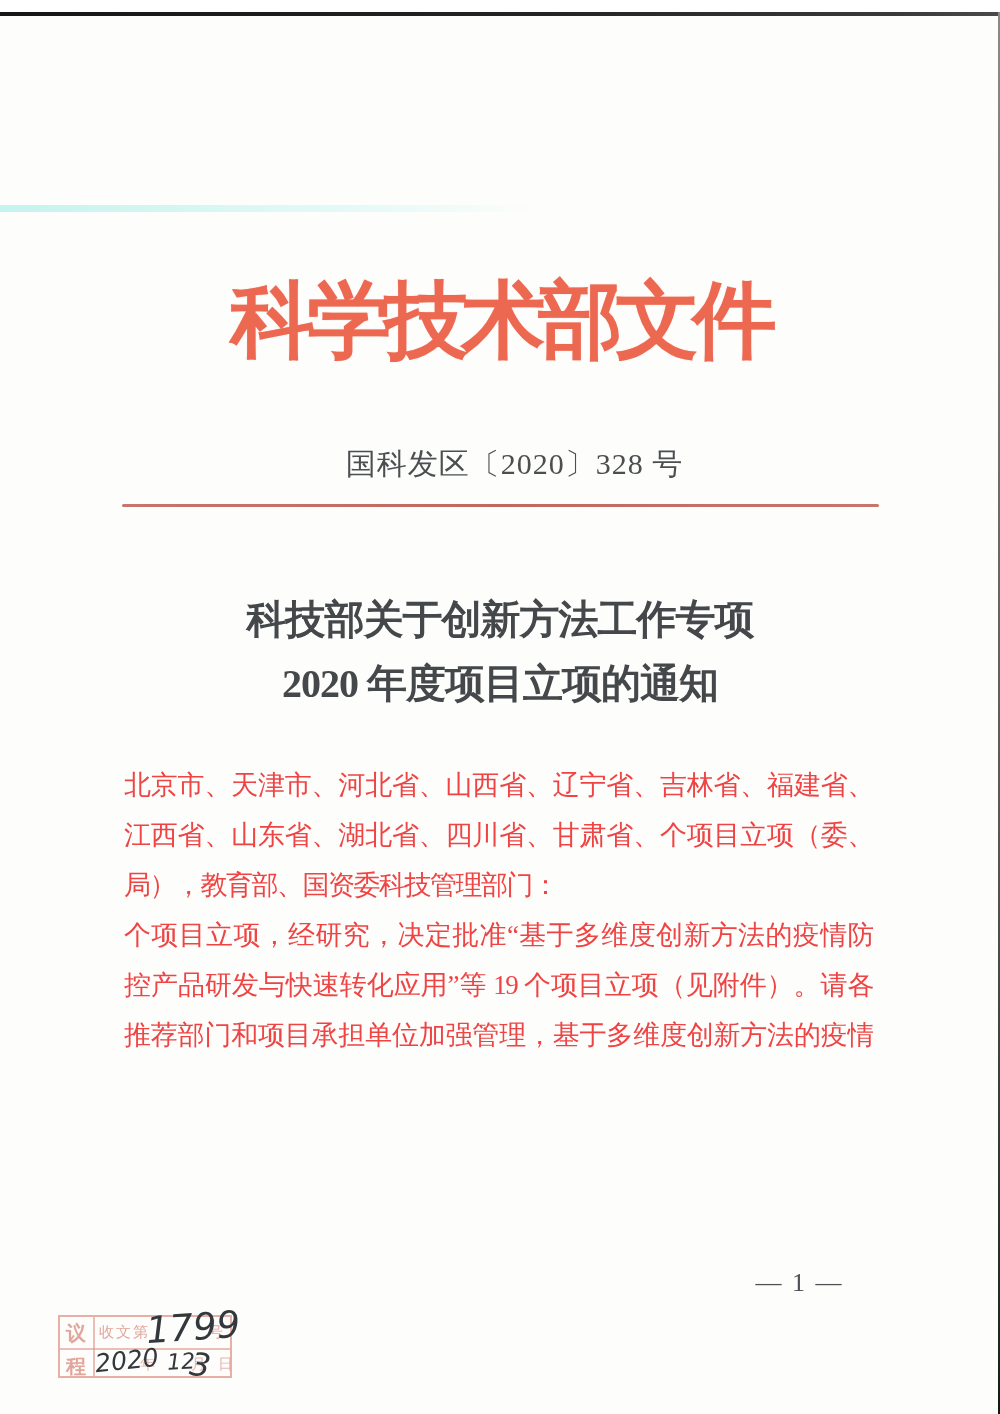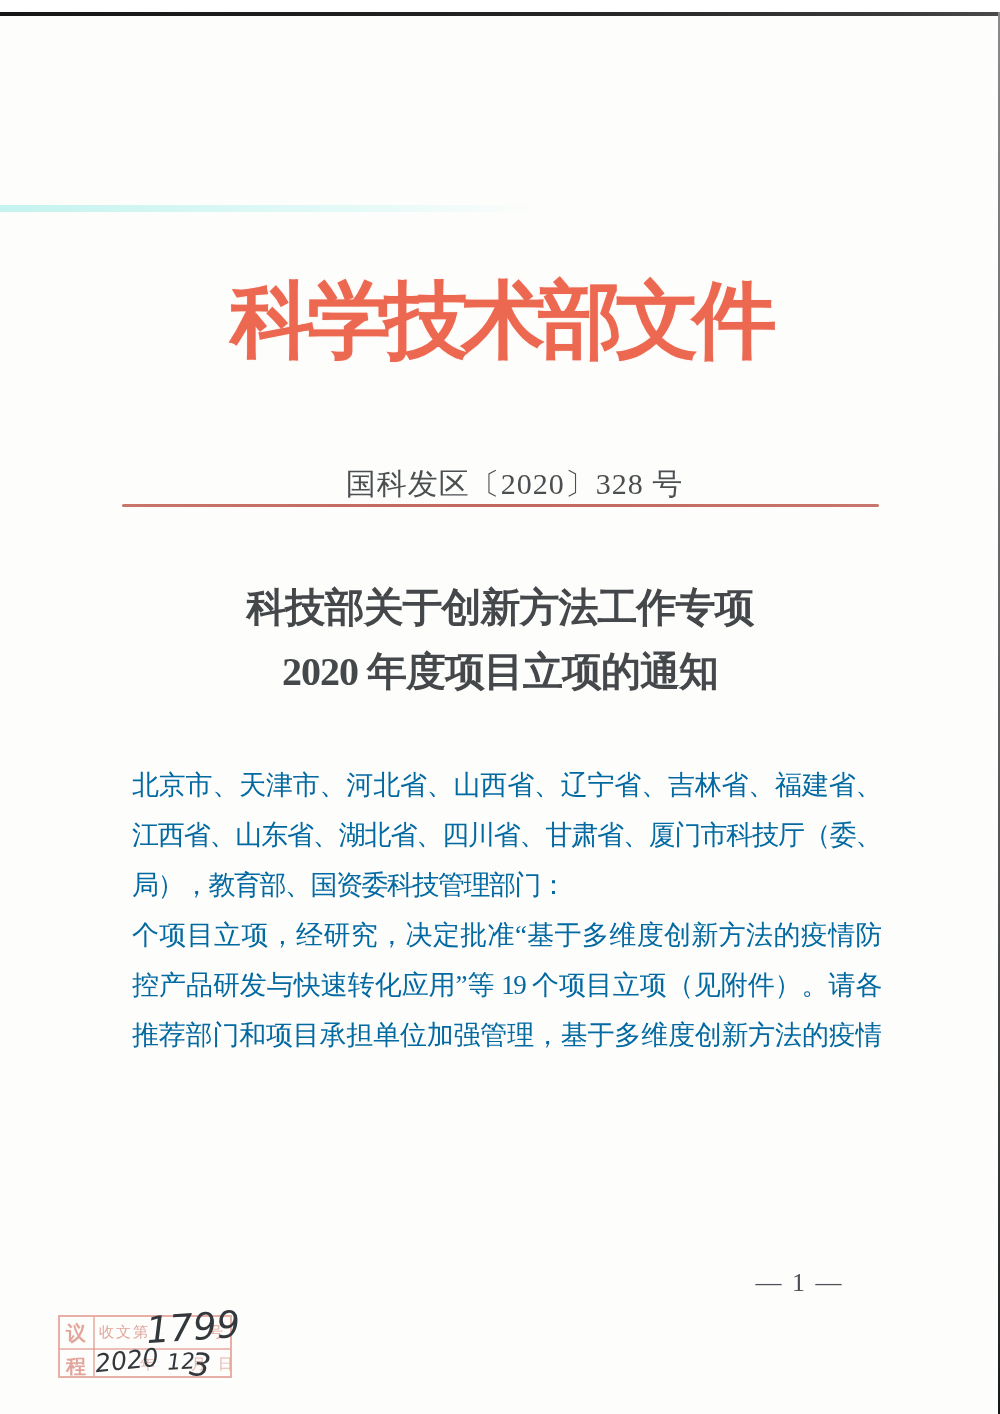--- a/index.html
+++ b/index.html
@@ -39,51 +39,51 @@
     position: absolute; top: 252px; left: 0; width: 100%;
     text-align: center;
     font-size: 84px; font-weight: bold;
     letter-spacing: -7px;
     color: #ec6850;
     text-shadow: 0 0 1px rgba(238,116,92,0.55);
     white-space: nowrap;
   }
 
   .doc-number {
-    position: absolute; top: 452px; left: 0; width: 100%;
+    position: absolute; top: 432px; left: 0; width: 100%;
     text-align: center;
     font-size: 30px;
     letter-spacing: 1px;
     color: #4b4f50;
     padding-left: 29px;
   }
 
   .red-rule {
     position: absolute; top: 492px; left: 122px; width: 757px; height: 3px;
     background: linear-gradient(to right, #c8756c, #c2675e 50%, #c8766d);
     border-radius: 2px;
   }
 
   
   .notice-title {
-    position: absolute; top: 564px; left: 0; width: 100%;
+    position: absolute; top: 576px; left: 0; width: 100%;
     text-align: center;
     font-size: 40px; font-weight: bold;
     line-height: 64px;
     letter-spacing: -1px;
     color: #45484b;
   }
 
   
   .body-text {
-    position: absolute; top: 748px; left: 132px; width: 749px;
+    position: absolute; top: 748px; left: 124px; width: 749px;
     font-size: 27px;
     letter-spacing: -1.5px;
     line-height: 50px;
-    color: #0369a1;
+    color: #ef4444;
   }
   .body-text .line {
     text-align: justify;
     text-align-last: justify;
     height: 50px;
     overflow: hidden;
   }
   .body-text .line.short { text-align-last: left; font-family: Liberation Serif, serif; }
   .body-text .line.indent { text-indent: 54px; }
 
@@ -142,21 +142,21 @@
 
   <div class="red-rule"></div>
 
   <div class="notice-title">
     <div>科技部关于创新方法工作专项</div>
     <div>2020 年度项目立项的通知</div>
   </div>
 
   <div class="body-text">
     <div class="line">北京市、天津市、河北省、山西省、辽宁省、吉林省、福建省、</div>
-    <div class="line">江西省、山东省、湖北省、四川省、甘肃省、厦门市科技厅（委、</div>
+    <div class="line">江西省、山东省、湖北省、四川省、甘肃省、个项目立项（委、</div>
     <div class="line short">局），教育部、国资委科技管理部门：</div>
     <div class="line">个项目立项，经研究，决定批准“基于多维度创新方法的疫情防</div>
     <div class="line">控产品研发与快速转化应用”等 19 个项目立项（见附件）。请各</div>
     <div class="line">推荐部门和项目承担单位加强管理，基于多维度创新方法的疫情防。</div>
   </div>
 
   <div class="page-number">— 1 —</div>
 
   <div class="stamp">
     <div class="vdiv"></div>

